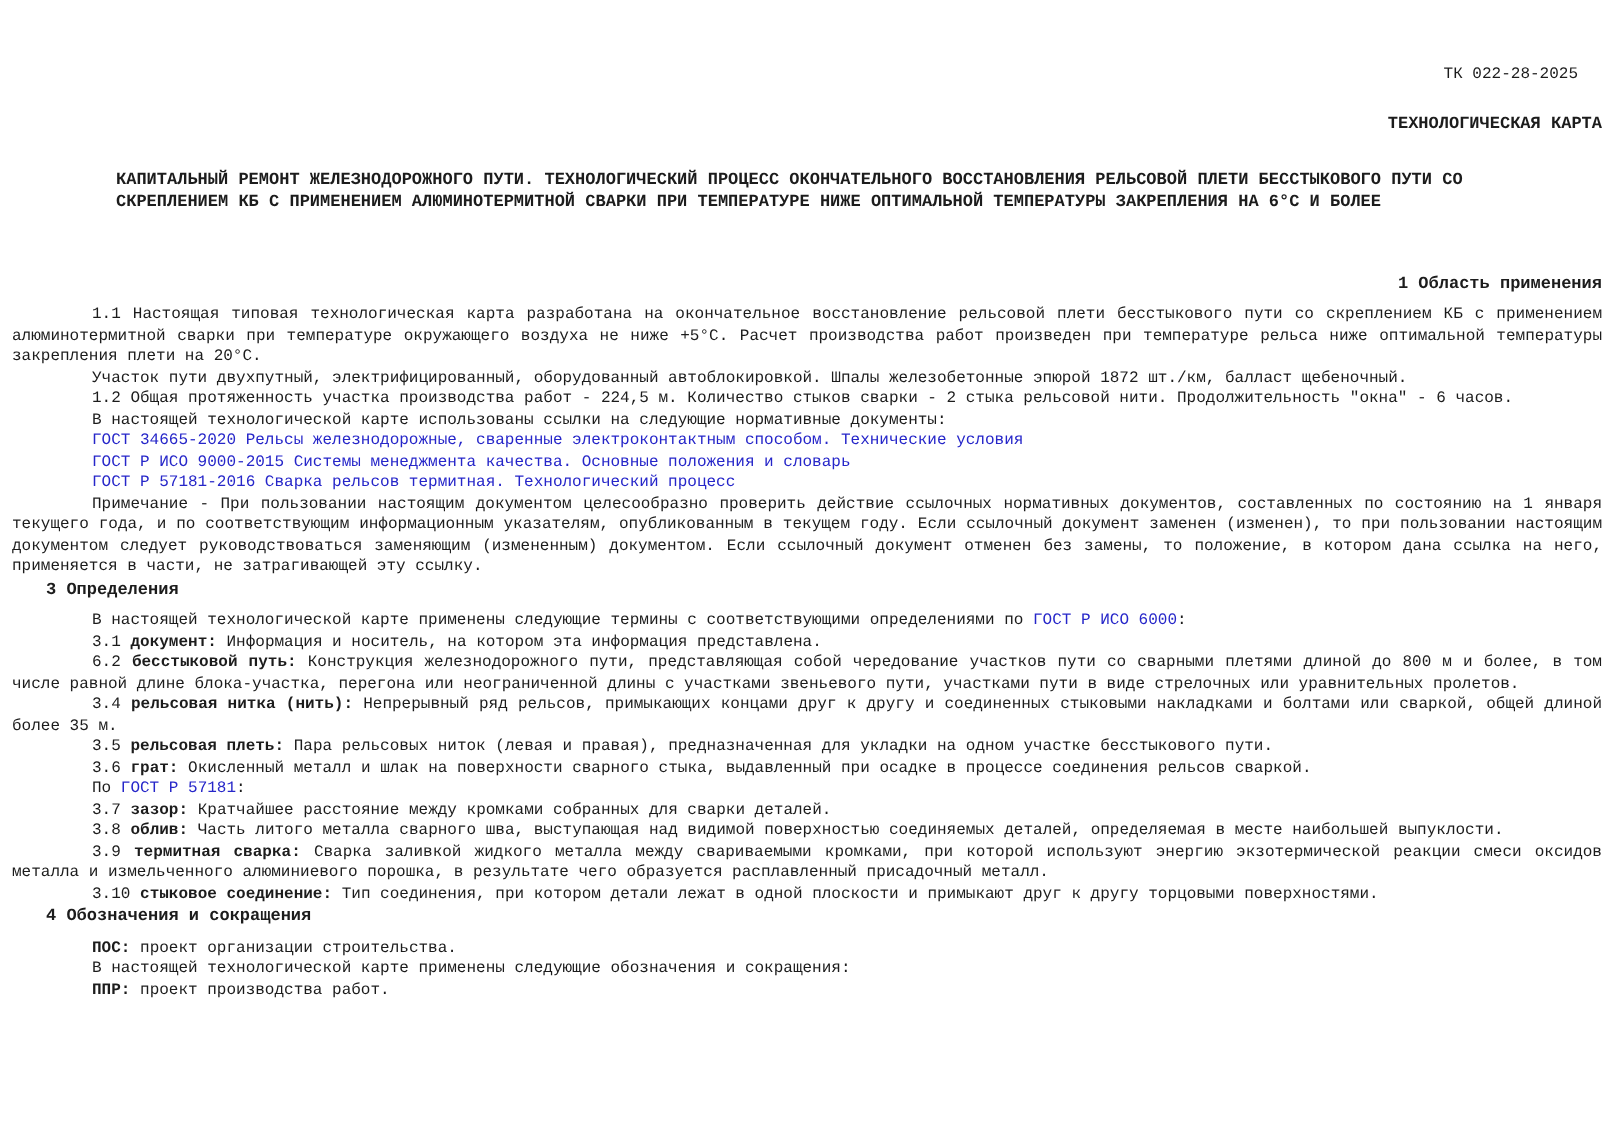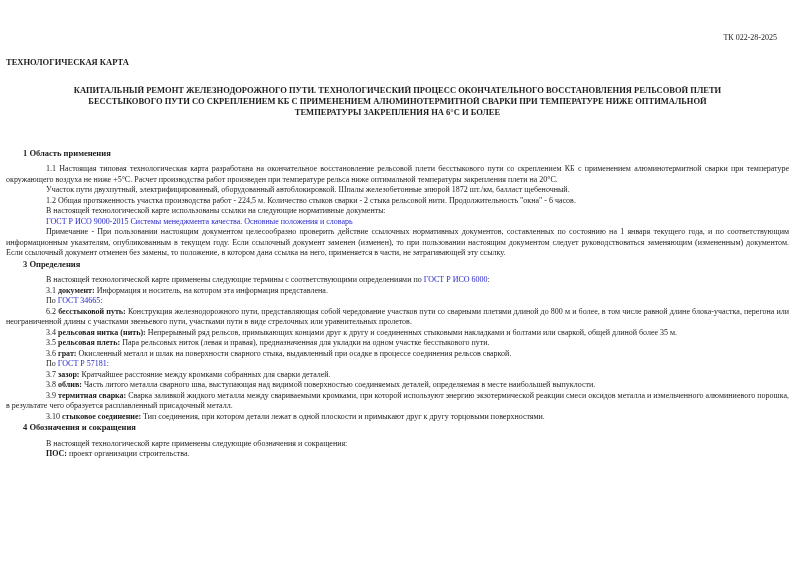--- a/index.html
+++ b/index.html
@@ -1,30 +1,30 @@
 <!DOCTYPE html>
 <html><head>
 <meta charset="utf-8">
 <style>
   html,body{margin:0;padding:0;background:#ffffff;}
   .page{
     position:relative;
     width:807px;height:505px;
     background:#ffffff;
     box-sizing:border-box;
-    padding:33px 18px 0 6px;
-    font-family:Liberation Serif, serif;
+    padding:33px 6px 0 6px;
+    font-family:Liberation Mono, monospace;
     color:#1c1c1c;
     overflow:hidden;
   }
   .doc-code{font-size:8px;line-height:10px;text-align:right;padding-right:12px;}
-  .doc-title{font-size:8.5px;font-weight:bold;text-align:left;margin-top:14px;line-height:10.5px;}
-  .doc-subtitle{font-size:8.5px;font-weight:bold;text-align:center;line-height:11px;margin:17px 52px 0 52px;}
+  .doc-title{font-size:8.5px;font-weight:bold;text-align:right;margin-top:14px;line-height:10.5px;}
+  .doc-subtitle{font-size:8.5px;font-weight:bold;line-height:11px;margin:17px 52px 0 52px;}
   .sec-h{font-size:8.5px;font-weight:bold;line-height:10.5px;margin:0 0 6px 17px;}
-  .sec-h.first{margin-top:30px;}
+  .sec-h.first{margin-top:30px;text-align:right;}
   p.para{margin:0;font-size:8px;line-height:10.5px;text-align:justify;text-indent:40px;}
   .b{font-weight:bold;margin-top:44px;}
   .link{color:#2626c9;text-decoration:none;cursor:pointer;}
 </style>
 </head>
 <body>
 
 <div class="page">
 
   <div class="doc-code">ТК 022-28-2025</div>
@@ -32,39 +32,41 @@
   <div class="doc-title">ТЕХНОЛОГИЧЕСКАЯ КАРТА</div>
 
   <div class="doc-subtitle">КАПИТАЛЬНЫЙ РЕМОНТ ЖЕЛЕЗНОДОРОЖНОГО ПУТИ. ТЕХНОЛОГИЧЕСКИЙ ПРОЦЕСС ОКОНЧАТЕЛЬНОГО ВОССТАНОВЛЕНИЯ РЕЛЬСОВОЙ ПЛЕТИ БЕССТЫКОВОГО ПУТИ СО СКРЕПЛЕНИЕМ КБ С ПРИМЕНЕНИЕМ АЛЮМИНОТЕРМИТНОЙ СВАРКИ ПРИ ТЕМПЕРАТУРЕ НИЖЕ ОПТИМАЛЬНОЙ ТЕМПЕРАТУРЫ ЗАКРЕПЛЕНИЯ НА 6°С И БОЛЕЕ</div>
 
   <div class="sec-h first">1 Область применения</div>
   <p class="para">1.1 Настоящая типовая технологическая карта разработана на окончательное восстановление рельсовой плети бесстыкового пути со скреплением КБ с применением алюминотермитной сварки при температуре окружающего воздуха не ниже +5°С. Расчет производства работ произведен при температуре рельса ниже оптимальной температуры закрепления плети на 20°С.</p>
   <p class="para">Участок пути двухпутный, электрифицированный, оборудованный автоблокировкой. Шпалы железобетонные эпюрой 1872 шт./км, балласт щебеночный.</p>
   <p class="para">1.2 Общая протяженность участка производства работ - 224,5 м. Количество стыков сварки - 2 стыка рельсовой нити. Продолжительность "окна" - 6 часов.</p>
 
   <p class="para">В настоящей технологической карте использованы ссылки на следующие нормативные документы:</p>
+  <p class="para"><span class="link">ГОСТ 34665-2020 Рельсы железнодорожные, сваренные электроконтактным способом. Технические условия</span></p>
   <p class="para"><span class="link">ГОСТ Р ИСО 9000-2015 Системы менеджмента качества. Основные положения и словарь</span></p>
+  <p class="para"><span class="link">ГОСТ Р 57181-2016 Сварка рельсов термитная. Технологический процесс</span></p>
   <p class="para">Примечание - При пользовании настоящим документом целесообразно проверить действие ссылочных нормативных документов, составленных по состоянию на 1 января текущего года, и по соответствующим информационным указателям, опубликованным в текущем году. Если ссылочный документ заменен (изменен), то при пользовании настоящим документом следует руководствоваться заменяющим (измененным) документом. Если ссылочный документ отменен без замены, то положение, в котором дана ссылка на него, применяется в части, не затрагивающей эту ссылку.</p>
 
   <div class="sec-h">3 Определения</div>
   <p class="para"><span>В настоящей технологической карте применены следующие термины с соответствующими определениями по </span><span class="link">ГОСТ Р ИСО 6000</span><span>:</span></p>
 
   <p class="para"><span>3.1</span> <span class="b">документ:</span> <span>Информация и носитель, на котором эта информация представлена.</span></p>
 
-  <p class="para"><span>По </span><span class="link">ГОСТ 34665</span><span>:</span></p>
 
   <p class="para"><span>6.2</span> <span class="b">бесстыковой путь:</span> <span>Конструкция железнодорожного пути, представляющая собой чередование участков пути со сварными плетями длиной до 800 м и более, в том числе равной длине блока-участка, перегона или неограниченной длины с участками звеньевого пути, участками пути в виде стрелочных или уравнительных пролетов.</span></p>
   <p class="para"><span>3.4</span> <span class="b">рельсовая нитка (нить):</span> <span>Непрерывный ряд рельсов, примыкающих концами друг к другу и соединенных стыковыми накладками и болтами или сваркой, общей длиной более 35 м.</span></p>
   <p class="para"><span>3.5</span> <span class="b">рельсовая плеть:</span> <span>Пара рельсовых ниток (левая и правая), предназначенная для укладки на одном участке бесстыкового пути.</span></p>
   <p class="para"><span>3.6</span> <span class="b">грат:</span> <span>Окисленный металл и шлак на поверхности сварного стыка, выдавленный при осадке в процессе соединения рельсов сваркой.</span></p>
 
   <p class="para"><span>По </span><span class="link">ГОСТ Р 57181</span><span>:</span></p>
 
   <p class="para"><span>3.7</span> <span class="b">зазор:</span> <span>Кратчайшее расстояние между кромками собранных для сварки деталей.</span></p>
   <p class="para"><span>3.8</span> <span class="b">облив:</span> <span>Часть литого металла сварного шва, выступающая над видимой поверхностью соединяемых деталей, определяемая в месте наибольшей выпуклости.</span></p>
   <p class="para"><span>3.9</span> <span class="b">термитная сварка:</span> <span>Сварка заливкой жидкого металла между свариваемыми кромками, при которой используют энергию экзотермической реакции смеси оксидов металла и измельченного алюминиевого порошка, в результате чего образуется расплавленный присадочный металл.</span></p>
   <p class="para"><span>3.10</span> <span class="b">стыковое соединение:</span> <span>Тип соединения, при котором детали лежат в одной плоскости и примыкают друг к другу торцовыми поверхностями.</span></p>
 
   <div class="sec-h">4 Обозначения и сокращения</div>
+  <p class="para"><span class="b">ПОС:</span> <span>проект организации строительства.</span></p>
   <p class="para">В настоящей технологической карте применены следующие обозначения и сокращения:</p>
-  <p class="para"><span class="b">ПОС:</span> <span>проект организации строительства.</span></p>
+  <p class="para"><span class="b">ППР:</span> <span>проект производства работ.</span></p>
 
 </div>
 
 </body></html>

